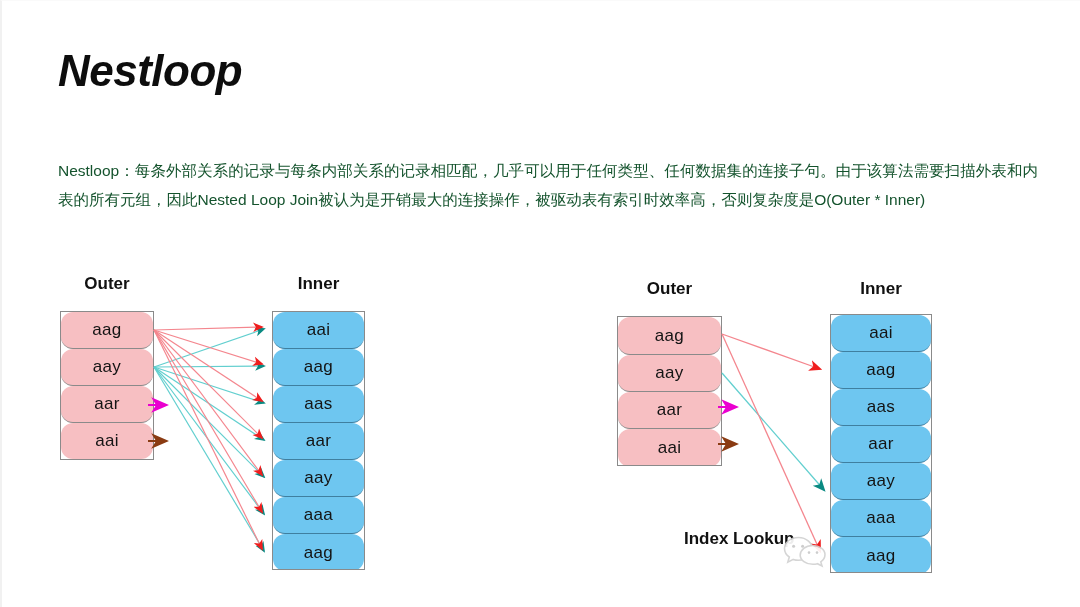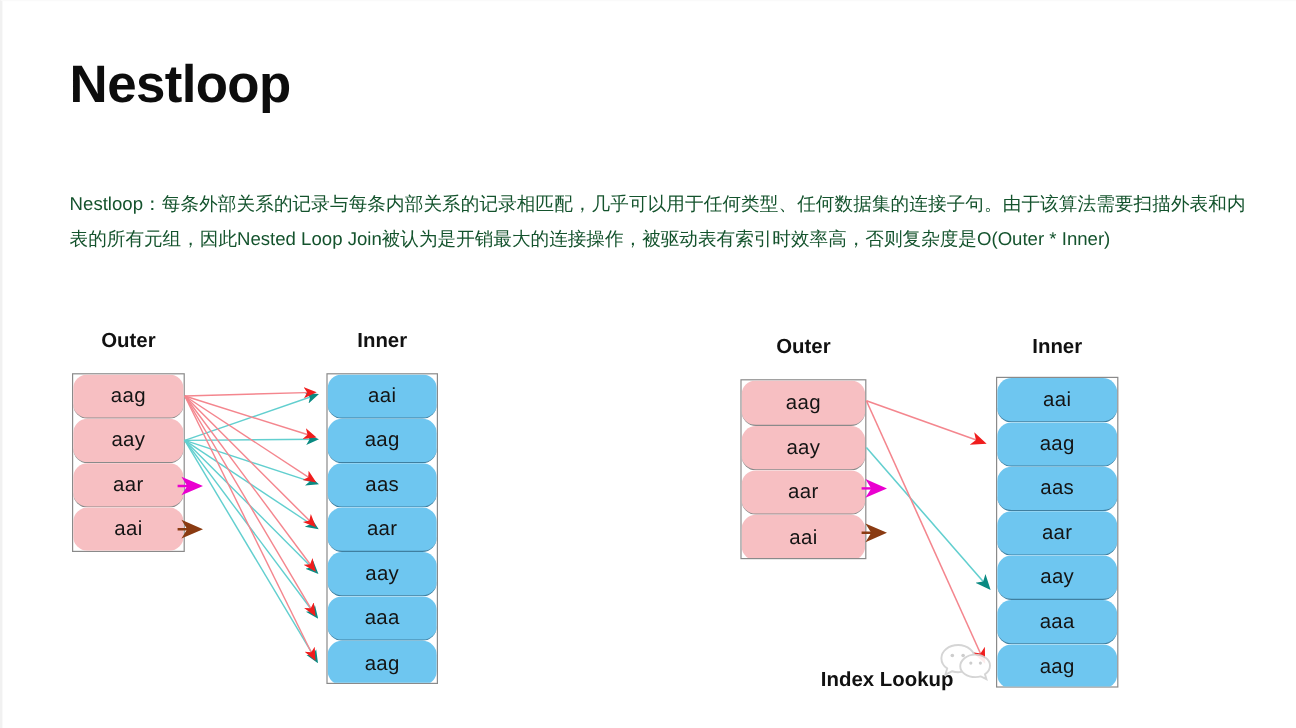--- a/index.html
+++ b/index.html
@@ -27,20 +27,21 @@
   #page-title {
     position: absolute;
     left: 56px;
     top: 46px;
     font-size: 44px;
     font-weight: 700;
     letter-spacing: -0.5px;
     color: #0d0d0d;
     line-height: 1.1;
     white-space: nowrap;
+    font-style: italic;
   }
 
   
   #body-paragraph {
     position: absolute;
     left: 56px;
     top: 155px;
     width: 980px;
     font-size: 15.5px;
     line-height: 29px;
@@ -210,21 +211,21 @@
     <div class="table-box inner-box" style="left:268px; top:313px; width:102px; height:259px;">
       <div class="cell" style="height:37px;">aai</div>
       <div class="cell" style="height:37px;">aag</div>
       <div class="cell" style="height:37px;">aas</div>
       <div class="cell" style="height:37px;">aar</div>
       <div class="cell" style="height:37px;">aay</div>
       <div class="cell" style="height:37px;">aaa</div>
       <div class="cell" style="height:37px;">aag</div>
     </div>
 
-    <div class="index-lookup-label" style="left:122px; top:556px;">Index Lookup</div>
+    <div class="index-lookup-label" style="left:122px; top:528px;">Index Lookup</div>
 
     <svg class="arrow-layer" width="520" height="607" viewBox="0 0 520 607">
       <defs>
         <marker id="mk-red-R" markerWidth="10" markerHeight="10" refX="8.2" refY="5" orient="auto">
           <path d="M0,0.7 L10,5 L0,9.3 L2.7,5 Z" fill="#f01d1d"></path>
         </marker>
         <marker id="mk-teal-R" markerWidth="10" markerHeight="10" refX="8.2" refY="5" orient="auto">
           <path d="M0,0.7 L10,5 L0,9.3 L2.7,5 Z" fill="#0a8a82"></path>
         </marker>
         <marker id="mk-mag-R" markerWidth="9" markerHeight="9" refX="7.4" refY="4.5" orient="auto">

